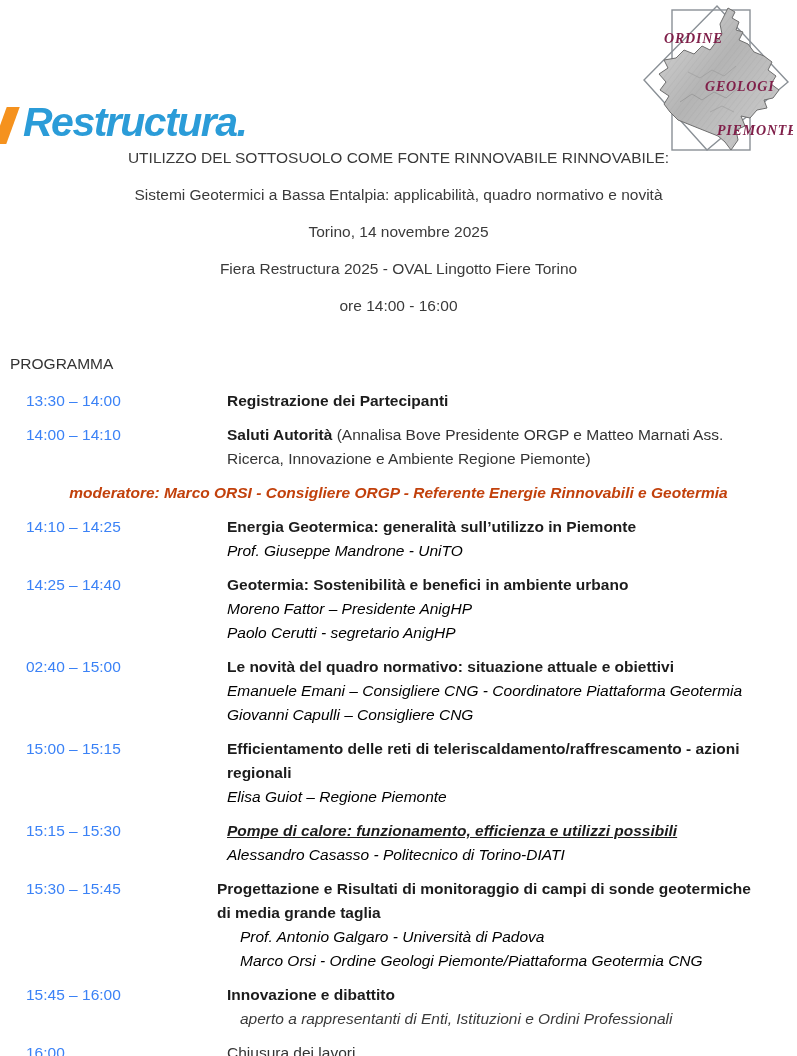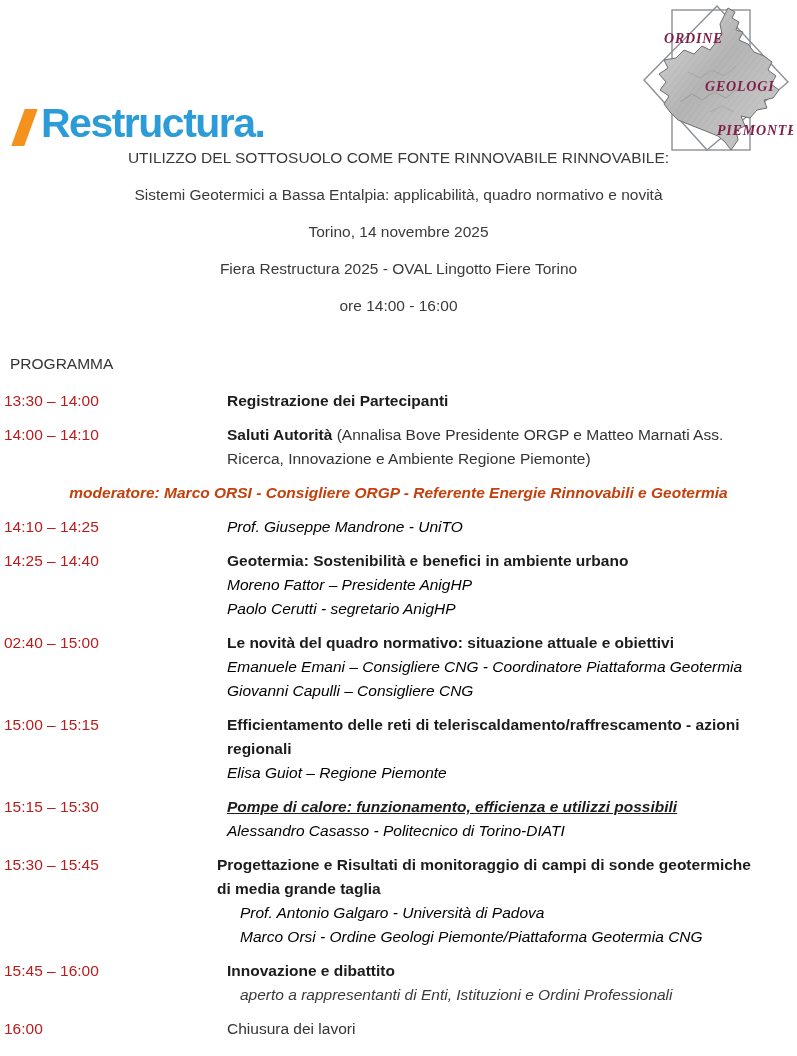--- a/index.html
+++ b/index.html
@@ -10,25 +10,26 @@
     height: 1056px;
     background: #ffffff;
     overflow: hidden;
     font-family: "Liberation Sans", sans-serif;
     color: #2e2e2e;
   }
 
   
   .restructura-logo {
     position: absolute;
-    left: 18px;
+    left: 0;
     top: 98px;
     height: 48px;
     display: flex;
-    align-items: flex-end;
+    align-items: center;
+    font-style: italic;
   }
   .restructura-slash {
     display: inline-block;
     width: 13px;
     height: 37px;
     margin-top: 6px;
     margin-right: 10px;
     background: #f5921e;
     transform: skewX(-20deg);
   }
@@ -72,24 +73,24 @@
     color: #333333;
     margin-bottom: 13px;
   }
   .row {
     display: flex;
     align-items: flex-start;
     margin-bottom: 10px;
   }
   .time {
     flex: 0 0 227px;
-    padding-left: 4px;
-    font-size: 15.5px;
-    line-height: 24px;
-    color: #b91c1c;
+    padding-left: 26px;
+    font-size: 15.5px;
+    line-height: 24px;
+    color: #3b82f6;
   }
   .content {
     width: 533px;
     font-size: 15.5px;
     line-height: 24px;
   }
   .session-title {
     font-weight: bold;
     color: #1c1c1c;
   }
@@ -191,20 +192,21 @@
       <div class="content">
         <div class="session-title"><span>Saluti Autorità</span><span class="rest"> (Annalisa Bove Presidente ORGP e Matteo Marnati Ass. Ricerca, Innovazione e Ambiente Regione Piemonte)</span></div>
       </div>
     </div>
 
     <div class="moderator-line">moderatore: Marco ORSI - Consigliere ORGP - Referente Energie Rinnovabili e Geotermia</div>
 
     <div class="row">
       <div class="time">14:10 – 14:25</div>
       <div class="content">
+        <div class="session-title">Energia Geotermica: generalità sull’utilizzo in Piemonte</div>
         <div class="speaker">Prof. Giuseppe Mandrone - UniTO</div>
       </div>
     </div>
 
     <div class="row">
       <div class="time">14:25 – 14:40</div>
       <div class="content">
         <div class="session-title">Geotermia: Sostenibilità e benefici in ambiente urbano</div>
         <div class="speaker">Moreno Fattor – Presidente AnigHP</div>
         <div class="speaker">Paolo Cerutti - segretario AnigHP</div>

